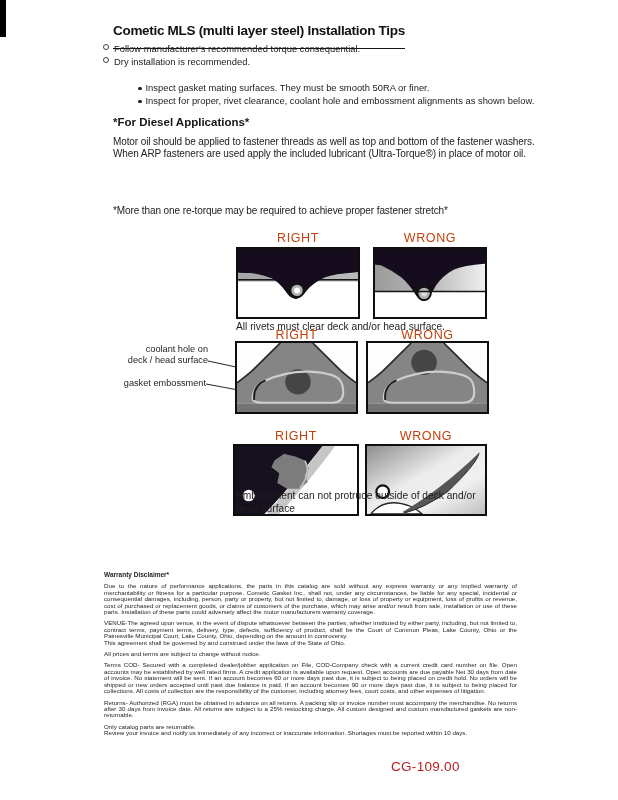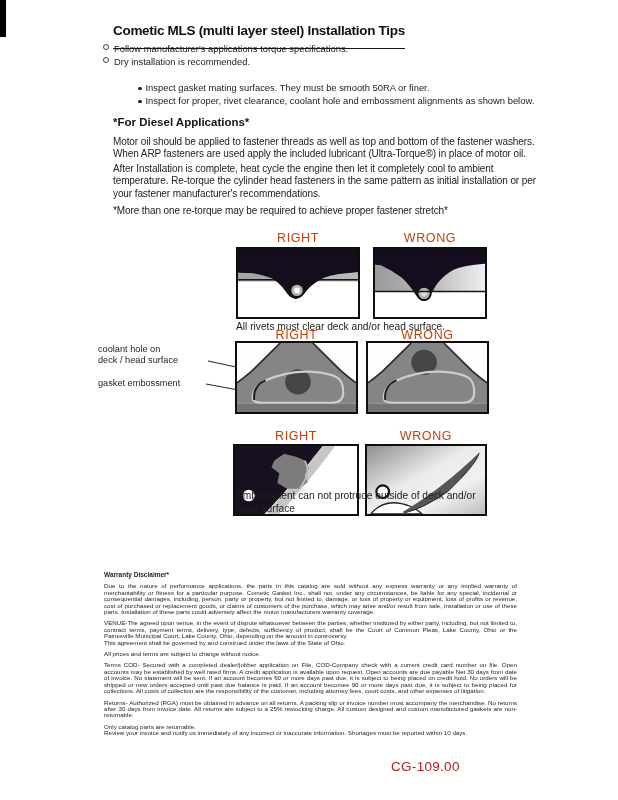--- a/index.html
+++ b/index.html
@@ -13,54 +13,53 @@
   .marker-o{display:inline-block;width:4px;height:4px;border:0.9px solid #444;border-radius:50%;
             margin-right:5px;vertical-align:2px;}
   .marker-dot{display:inline-block;width:3.5px;height:3.5px;background:#222;border-radius:50%;
             margin-right:4px;vertical-align:1px;}
   .sec-head{font-weight:bold;font-size:11.5px;color:#161616;}
   .body-par{font-size:10px;line-height:12.4px;letter-spacing:-0.1px;width:424px;color:#222;}
   .dlabel{font-size:12.5px;letter-spacing:0.6px;text-align:center;color:#c2410c;}
   .dcaption{font-size:10.2px;color:#1d1d1d;line-height:12.5px;}
   .dbox{box-sizing:border-box;border:2px solid #0e0e0e;background:#fff;}
   .dbox svg{display:block;width:100%;height:100%;}
-  .anno{font-size:9.2px;line-height:10.6px;text-align:left;color:#1d1d1d;}
+  .anno{font-size:9.2px;line-height:10.6px;text-align:right;color:#1d1d1d;}
   .warranty{width:413px;font-size:6.2px;line-height:6.4px;text-align:justify;color:#242424;}
   .warranty .wp{margin:0 0 5px 0;}
   .warranty .wp0{margin:0;}
   .whead{font-weight:bold;font-size:6.5px;margin:0 0 5px 0;text-align:left;}
   .footer-code{font-size:13.5px;letter-spacing:0.3px;color:#b91c1c;}
 </style>
 </head>
 <body>
 
 <div class="page">
 
   <div class="abs scan-mark" style="left:0;top:7;width:6px;height:37px;"></div>
 
   <div class="abs" style="left:113px;top:21px;">
     <span class="title">Cometic MLS (multi layer steel) Installation Tips</span>
   </div>
 
   <div class="abs bullet-line" style="left:103px;top:43px;">
-    <span class="marker-o"></span><span>Follow manufacturer's applications torque specifications.</span>
+    <span class="marker-o"></span><span>Follow manufacturer's recommended torque consequential.</span>
   </div>
   <div class="abs bullet-line" style="left:103px;top:56px;">
     <span class="marker-o"></span><span>Dry installation is recommended.</span>
   </div>
   <div class="abs bullet-line" style="left:138px;top:82px;">
     <span class="marker-dot"></span><span>Inspect gasket mating surfaces.  They must be smooth 50RA or finer.</span>
   </div>
   <div class="abs bullet-line" style="left:138px;top:95px;">
     <span class="marker-dot"></span><span>Inspect for proper, rivet clearance, coolant hole and embossment alignments as shown below.</span>
   </div>
 
   <div class="abs sec-head" style="left:113px;top:116px;">*For Diesel Applications*</div>
   <div class="abs body-par" style="left:113px;top:136px;">Motor oil should be applied to fastener threads as well as top and bottom of the fastener washers. When ARP fasteners are used apply the included lubricant (Ultra-Torque®) in place of motor oil.</div>
-  <div class="abs body-par" style="left:113px;top:163px;">After Installation is complete, heat cycle the engine then let it completely cool to ambient temperature. Re-torque the cylinder head fasteners in the same pattern as initial installation or per your fastener manufacturer's recommendations.</div>
   <div class="abs body-par" style="left:113px;top:205px;">*More than one re-torque may be required to achieve proper fastener stretch*</div>
 
   <div class="abs dlabel" style="left:236px;top:231px;width:124px;">RIGHT</div>
   <div class="abs dlabel" style="left:373px;top:231px;width:114px;">WRONG</div>
 
   <div class="abs dbox" style="left:236px;top:247px;width:124px;height:72px;">
     <svg viewBox="0 0 122 69" preserveAspectRatio="none">
       <rect width="122" height="69" fill="#fff"></rect>
       <path d="M0,24 Q26,25 44,30 L52,33 L0,33 Z" fill="#a6a6a6"></path>
       <path d="M122,24 Q96,25 78,30 L70,33 L122,33 Z" fill="#b8b8b8"></path>

